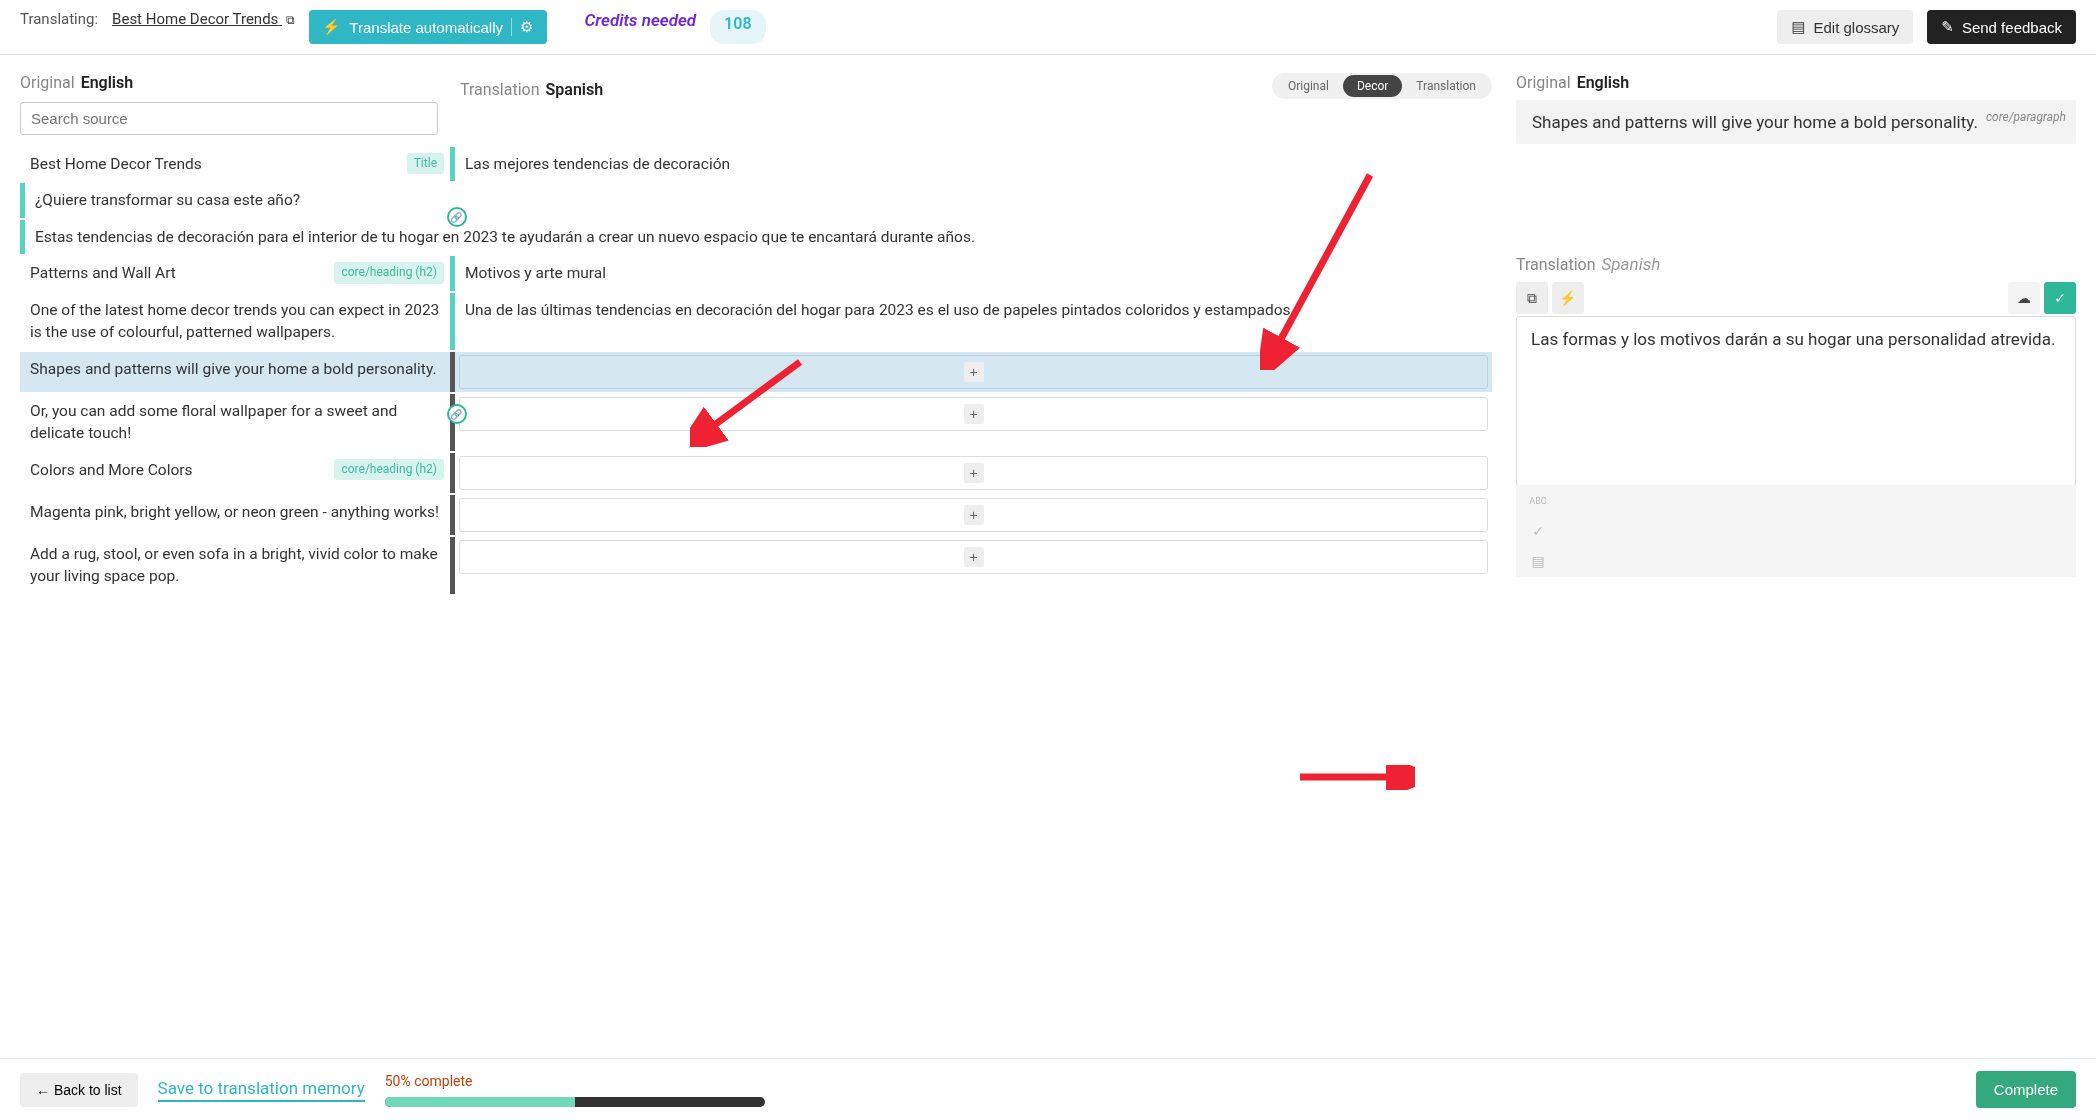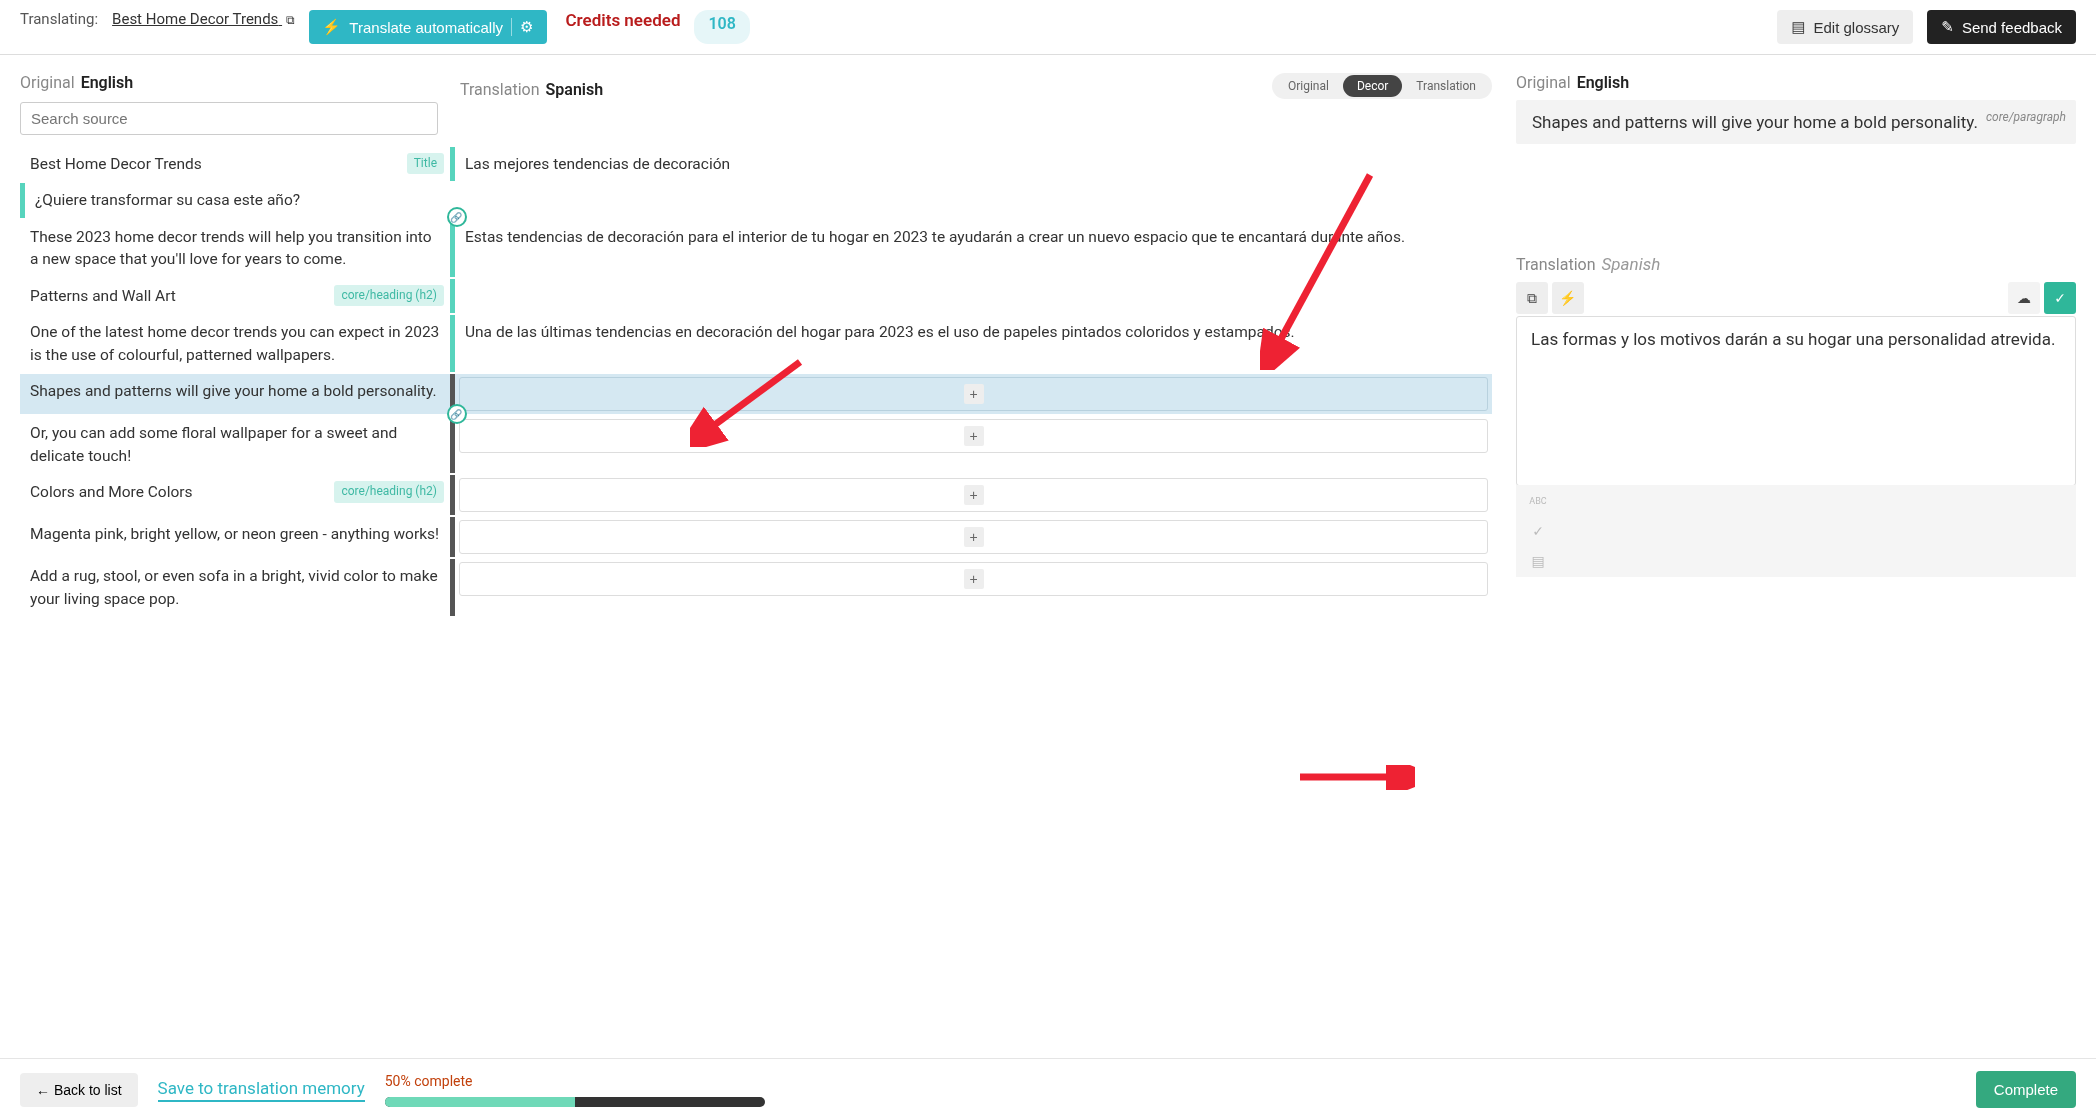--- a/index.html
+++ b/index.html
@@ -21,21 +21,21 @@
   border: none;
   border-radius: 4px;
   padding: 8px 14px;
   display: inline-flex;
   align-items: center;
   gap: 8px;
   cursor: pointer;
   font-size: 15px;
 }
 .btn-teal .divider { width:1px; height:18px; background: rgba(255,255,255,0.5); }
-.credits-label { color:#b91c1c; font-weight:600; font-size:17px; margin-left:4px; }
+.credits-label { color:#6d28d9; font-weight:600; font-size:17px; margin-left:23px;font-style:italic; }
 .credits-badge {
   background:#e6f6f8; color:#2fb7c5; border-radius:14px; padding:4px 14px; font-weight:600; font-size:16px;
 }
 .header-spacer { flex:1; }
 .btn-light {
   background:#eee; color:#333; border:none; border-radius:4px; padding:8px 14px; cursor:pointer;
   display:inline-flex; align-items:center; gap:8px; font-size:15px;
 }
 .btn-dark {
   background:#222; color:#fff; border:none; border-radius:4px; padding:8px 14px; cursor:pointer;
@@ -203,27 +203,27 @@
           <div class="src">Best Home Decor Trends<span class="type-badge">Title</span></div>
           <div class="seg-divider"></div>
           <div class="dst">Las mejores tendencias de decoración</div>
         </div>
         <div class="seg-row">
           <div class="seg-divider"></div>
           <div class="dst">¿Quiere transformar su casa este año?</div>
         </div>
         <div class="link-badge" style="top: 60px;">🔗</div>
         <div class="seg-row">
-          <div class="src">These 2023 home decor trends will help you transition into a new space that you'll love for years to come.</div>
           <div class="seg-divider"></div>
           <div class="dst">Estas tendencias de decoración para el interior de tu hogar en 2023 te ayudarán a crear un nuevo espacio que te encantará durante años.</div>
         </div>
         <div class="seg-row">
           <div class="src">Patterns and Wall Art<span class="type-badge">core/heading (h2)</span></div>
           <div class="seg-divider"></div>
+          <div class="dst">Motivos y arte mural</div>
         </div>
         <div class="seg-row">
           <div class="src">One of the latest home decor trends you can expect in 2023 is the use of colourful, patterned wallpapers.</div>
           <div class="seg-divider"></div>
           <div class="dst">Una de las últimas tendencias en decoración del hogar para 2023 es el uso de papeles pintados coloridos y estampados.</div>
         </div>
         <div class="seg-row selected">
           <div class="src">Shapes and patterns will give your home a bold personality.</div>
           <div class="seg-divider untranslated"></div>
           <div class="dst" style="padding: 0px;">

